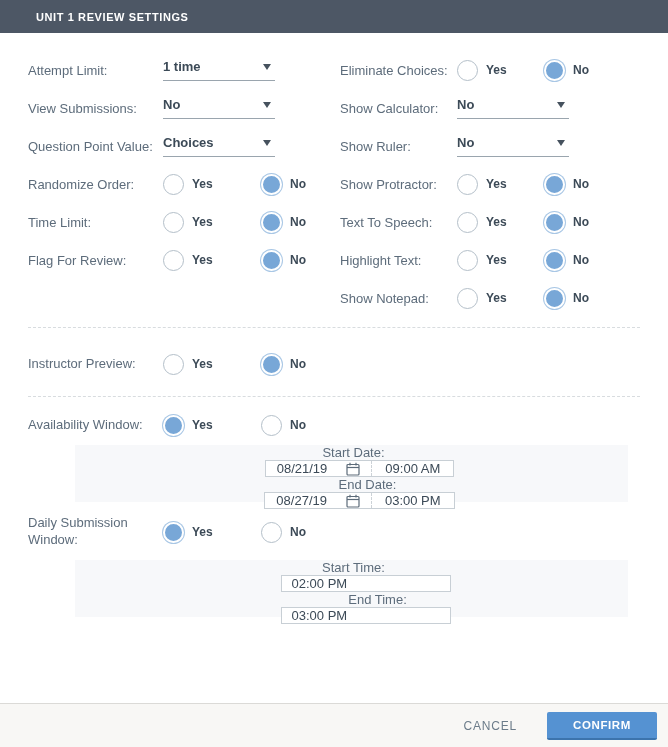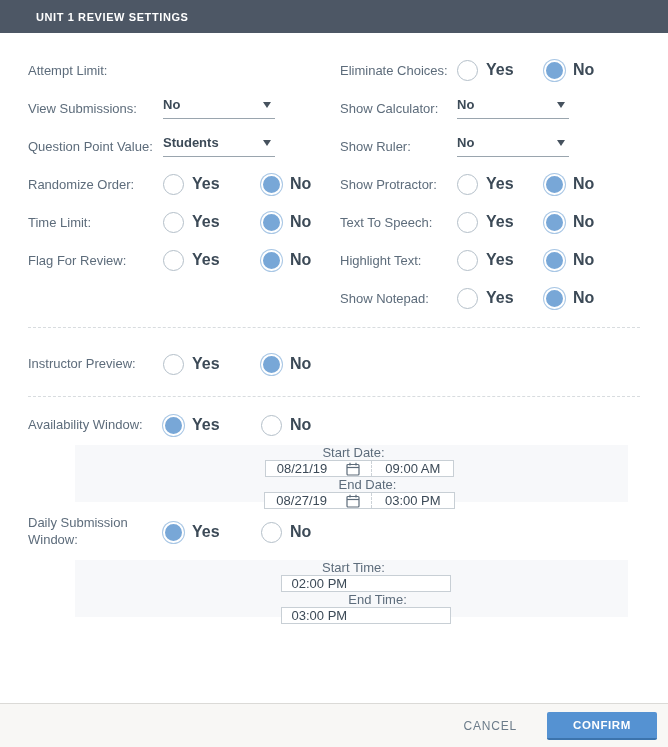--- a/index.html
+++ b/index.html
@@ -29,21 +29,21 @@
   .dda { width:0; height:0; border-left:4.5px solid transparent; border-right:4.5px solid transparent;
          border-top:6px solid #46525e; margin-right:2px; }
 
   
   .rgroup { display:flex; align-items:center; }
   .radio { display:inline-flex; align-items:center; cursor:pointer; }
   .colL .radio, .wide .radio { width:98px; }
   .colR .radio { width:87px; }
   .rc { width:21px; height:21px; border-radius:50%; background:#fff; border:1px solid #b4bfc9; flex:none; }
   .radio.sel .rc { background:#78a7d7; border:2px solid #fff; box-shadow:0 0 0 1px #a9c7e5; }
-  .rlbl { font-size:16px; font-weight:bold; color:#3c4a57; margin-left:8px; }
+  .rlbl { font-size:12px; font-weight:bold; color:#3c4a57; margin-left:8px; }
 
   .divider { border:none; border-top:1px dashed #d8dcdf; margin-top:10px; }
   .divider2 { border:none; border-top:1px dashed #d8dcdf; margin-top:12px; margin-bottom:8px; }
 
   
   .info { margin-top:10px; }
   .info-row { height:27px; display:flex; align-items:center; }
   .info-row .lbl { width:127px; flex:none; }
   .info-txt { font-size:13px; color:#4a5866; }
 
@@ -82,34 +82,38 @@
     <span class="hdr-title">UNIT 1 REVIEW SETTINGS</span>
   </div>
 
   <div class="bd">
 
     <div class="grid-top">
       <div class="colL">
 
         <div class="row">
           <span class="lbl">Attempt Limit:</span>
+          <div class="dropdown">
+            <span class="ddv">1 time</span>
+            <span class="dda"></span>
+          </div>
         </div>
 
         <div class="row">
           <span class="lbl">View Submissions:</span>
           <div class="dropdown">
             <span class="ddv">No</span>
             <span class="dda"></span>
           </div>
         </div>
 
         <div class="row">
           <span class="lbl">Question Point Value:</span>
           <div class="dropdown">
-            <span class="ddv">Students</span>
+            <span class="ddv">Choices</span>
             <span class="dda"></span>
           </div>
         </div>
 
         <div class="row">
           <span class="lbl">Randomize Order:</span>
           <div class="rgroup">
             <span class="radio">
                 <span class="rc"></span>
                 <span class="rlbl">Yes</span>

